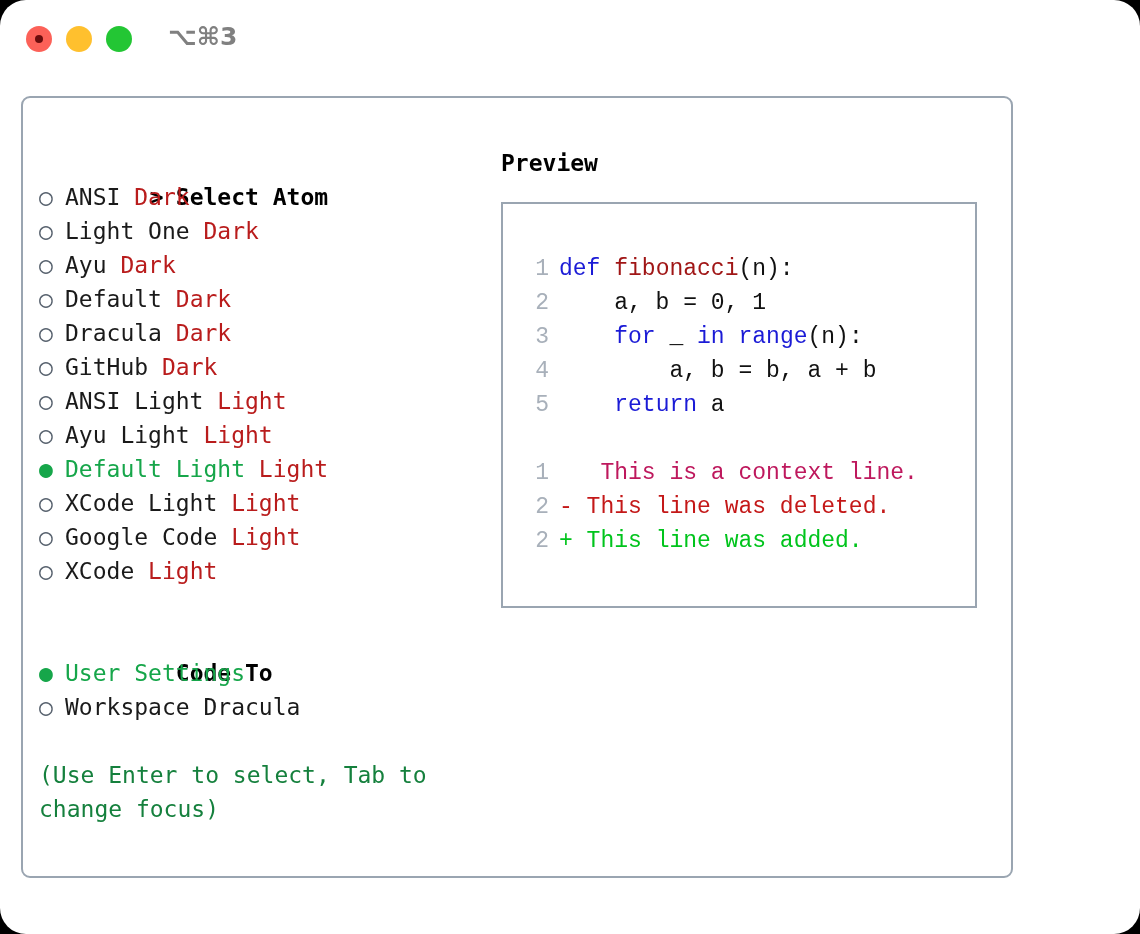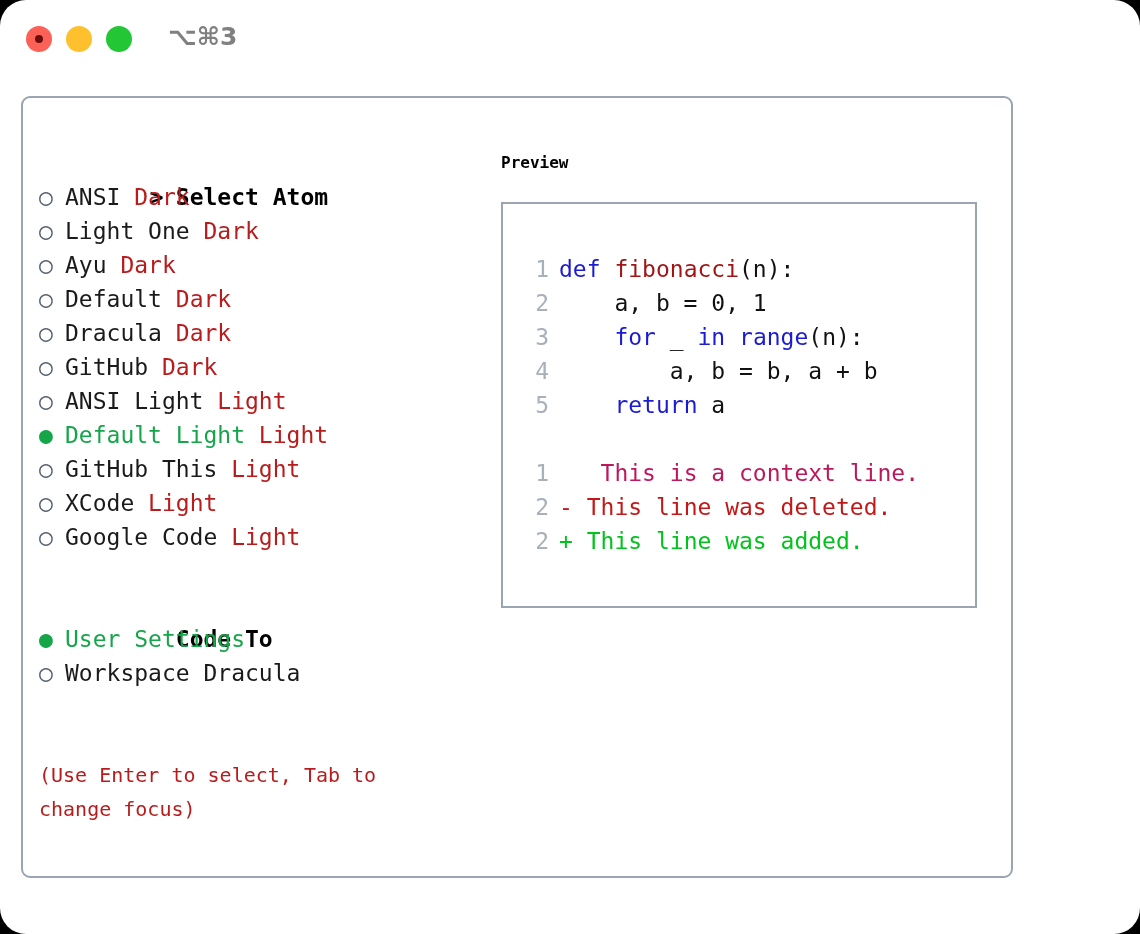--- a/index.html
+++ b/index.html
@@ -106,47 +106,48 @@
   .tag {
     color: #b91c1c;
   }
   .spacer { height: 34px; }
 
   #hint {
     position: absolute;
     left: 16px;
     top: 660px;
     width: 420px;
-    font-size: 20px;
-    line-height: 34px;
-    color: #b91c1c;
+    font-size: 23px;
+    line-height: 34px;
+    color: #15803d;
     white-space: pre-wrap;
   }
 
   
   #right-col {
     position: absolute;
     left: 478px;
     top: 48px;
     width: 490px;
   }
   #preview-title {
-    font-size: 16px;
+    font-size: 23px;
     font-weight: bold;
     color: #000000;
     line-height: 34px;
   }
   #preview-box {
     margin-top: 22px;
     width: 476px;
     height: 406px;
     border: 2px solid #9aa5b1;
     box-sizing: border-box;
     background: #ffffff;
     position: relative;
+    font-family: Liberation Mono, monospace;
   }
   #code {
     position: absolute;
     left: 16px;
     top: 48px;
     font-size: 23px;
     line-height: 34px;
     white-space: pre;
   }
   .codeline { height: 34px; }
@@ -186,24 +187,25 @@
       </div>
 
       <div id="theme-items">
           <div class="row"><span class="marker">○</span><span class="name">ANSI</span><span class="tag"> Dark</span></div>
           <div class="row"><span class="marker">○</span><span class="name">Light One</span><span class="tag"> Dark</span></div>
           <div class="row"><span class="marker">○</span><span class="name">Ayu</span><span class="tag"> Dark</span></div>
           <div class="row"><span class="marker">○</span><span class="name">Default</span><span class="tag"> Dark</span></div>
           <div class="row"><span class="marker">○</span><span class="name">Dracula</span><span class="tag"> Dark</span></div>
           <div class="row"><span class="marker">○</span><span class="name">GitHub</span><span class="tag"> Dark</span></div>
           <div class="row"><span class="marker">○</span><span class="name">ANSI Light</span><span class="tag"> Light</span></div>
+          <div class="row"><span class="marker">○</span><span class="name">Ayu Light</span><span class="tag"> Light</span></div>
           <div class="row selected"><span class="marker">●</span><span class="name">Default Light</span><span class="tag"> Light</span></div>
-          <div class="row"><span class="marker">○</span><span class="name">GitHub This</span><span class="tag"> Light</span></div>
+          <div class="row"><span class="marker">○</span><span class="name">XCode Light</span><span class="tag"> Light</span></div>
+          <div class="row"><span class="marker">○</span><span class="name">Google Code</span><span class="tag"> Light</span></div>
           <div class="row"><span class="marker">○</span><span class="name">XCode</span><span class="tag"> Light</span></div>
-          <div class="row"><span class="marker">○</span><span class="name">Google Code</span><span class="tag"> Light</span></div>
         </div>
 
       <div class="spacer"></div>
 
       <div class="row header">
         <span class="marker"> </span><span class="name">Code To</span>
       </div>
 
       <div id="apply-items">
           <div class="row selected"><span class="marker">●</span><span class="name">User Settings</span></div>

